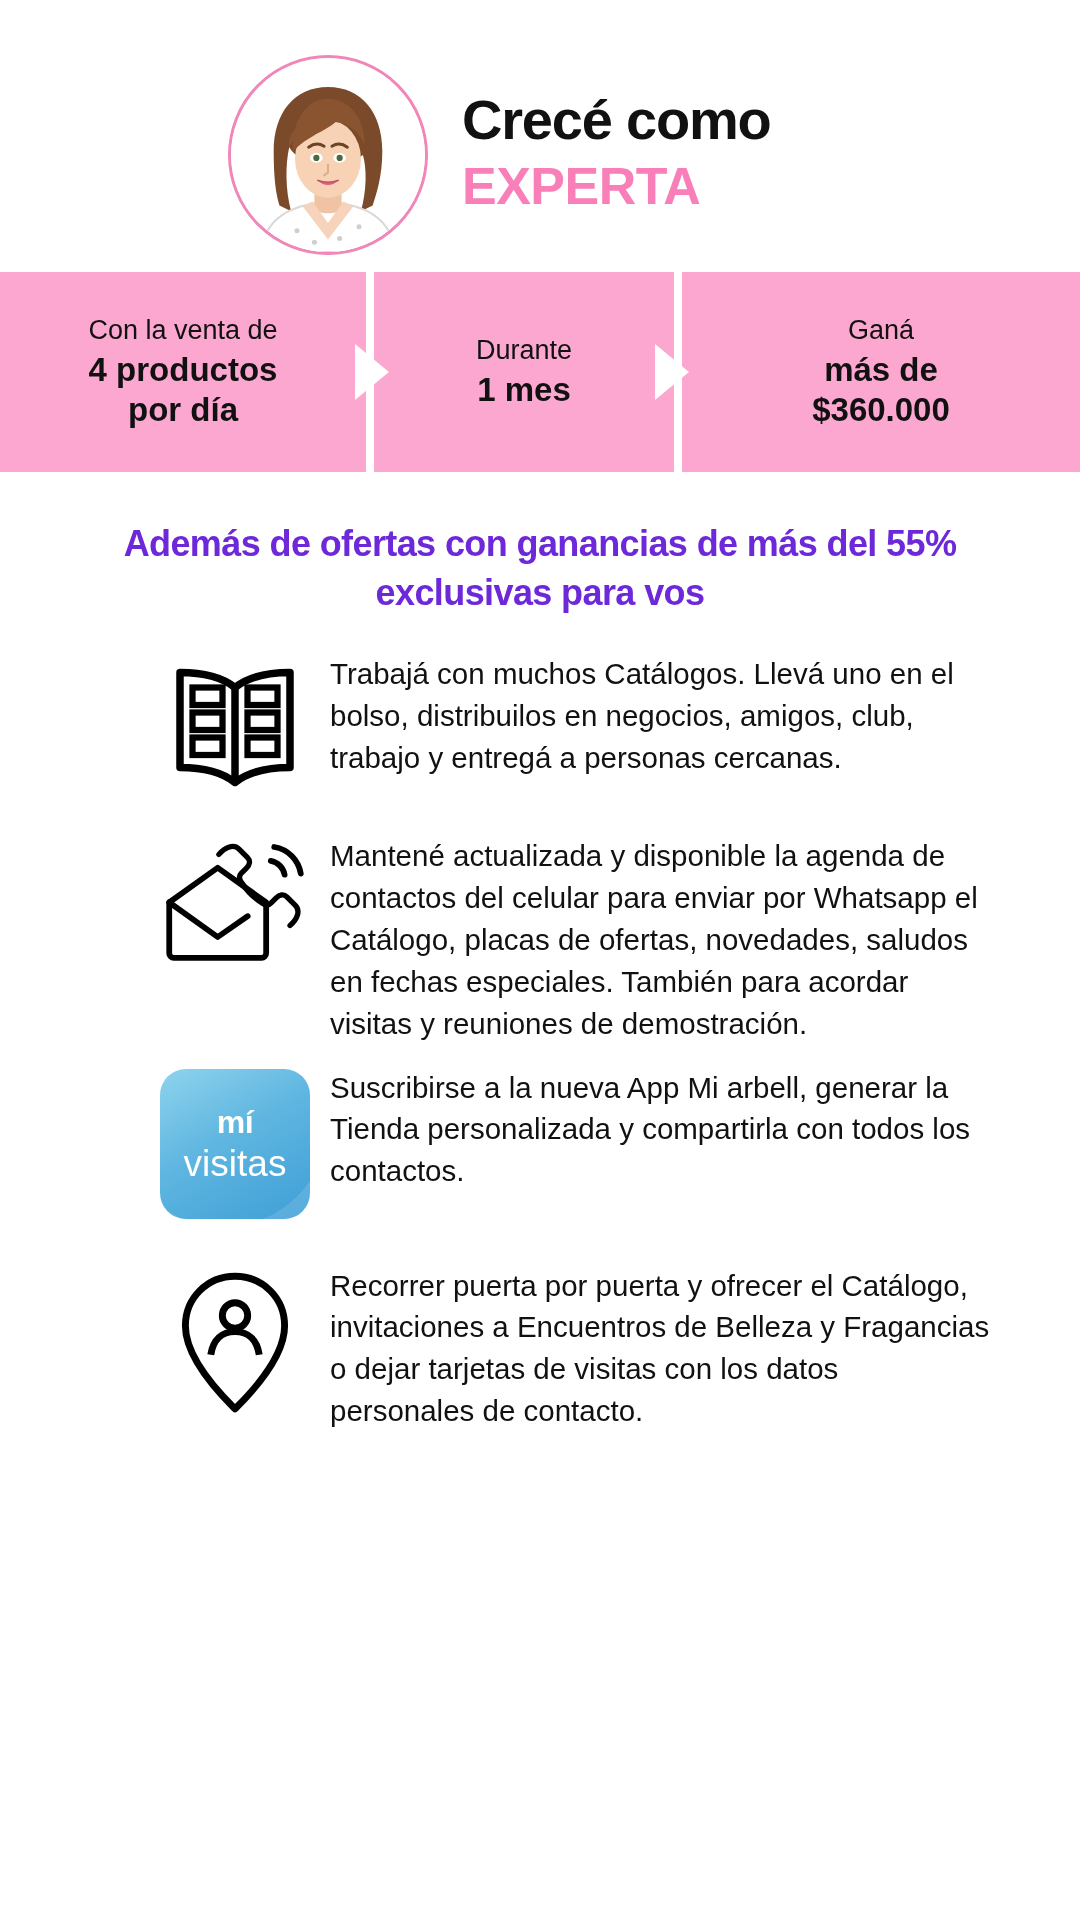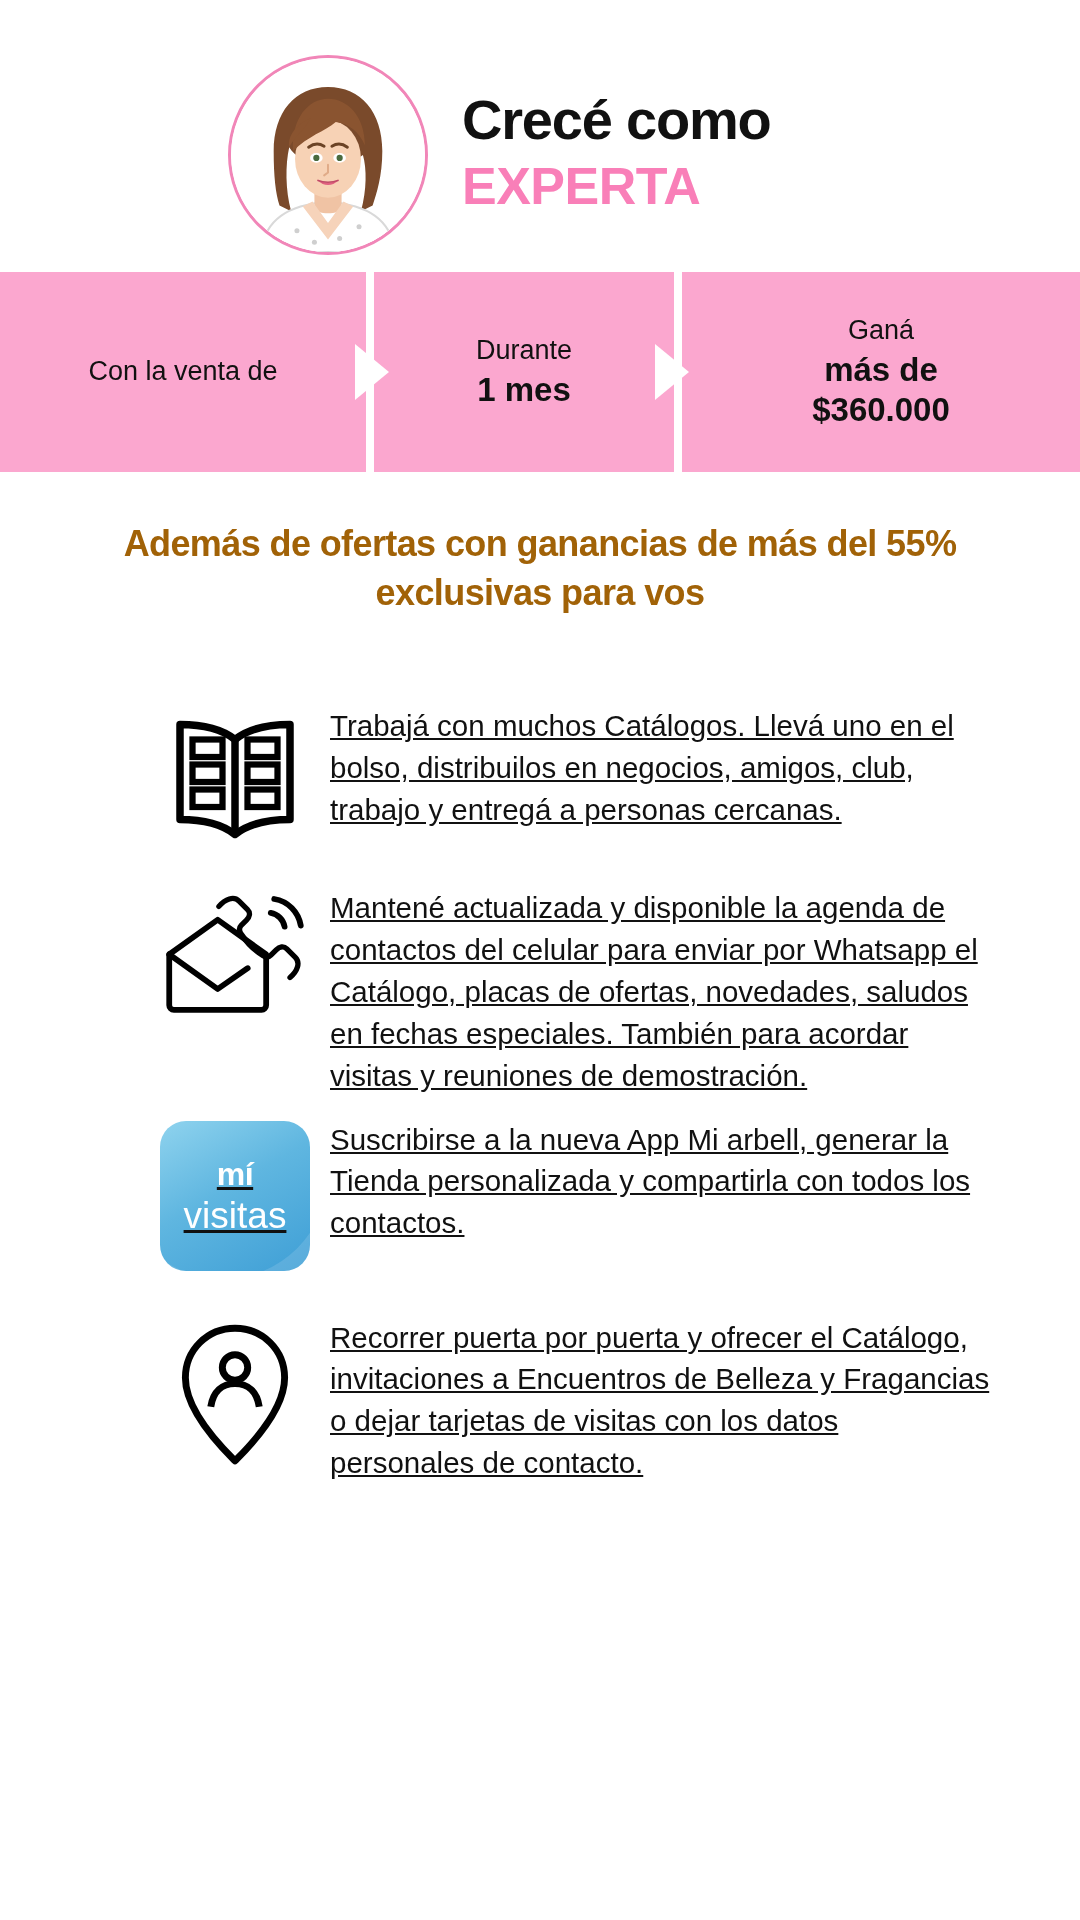--- a/index.html
+++ b/index.html
@@ -110,30 +110,29 @@
   .arrow-2 { left: 655px; }
 
   
   .subhead {
     margin-top: 48px;
     text-align: center;
     font-size: 36px;
     font-weight: bold;
     letter-spacing: -0.6px;
     line-height: 1.35;
-    color: #a16207;
+    color: #6d28d9;
     padding: 0 120px;
   }
 
   
   .items {
-    margin-top: 86px;
+    margin-top: 34px;
     padding-left: 140px;
     padding-right: 60px;
-    text-decoration: underline;
   }
   .item {
     display: flex;
     align-items: flex-start;
     margin-bottom: 24px;
   }
   .item-icon {
     width: 190px;
     min-width: 190px;
     display: flex;
@@ -240,20 +239,21 @@
     </div>
     <div class="header-text">
       <div class="title-line1">Crecé como</div>
       <div class="title-line2">EXPERTA</div>
     </div>
   </div>
 
   <div class="banner">
     <div class="banner-cell cell-1">
       <div class="cell-small">Con la venta de</div>
+      <div class="cell-big">4 productos<br>por día</div>
     </div>
     <div class="cell-gap"></div>
     <div class="banner-cell cell-2">
       <div class="cell-small">Durante</div>
       <div class="cell-big">1 mes</div>
     </div>
     <div class="cell-gap"></div>
     <div class="banner-cell cell-3">
       <div class="cell-small">Ganá</div>
       <div class="cell-big">más de<br>$360.000</div>

